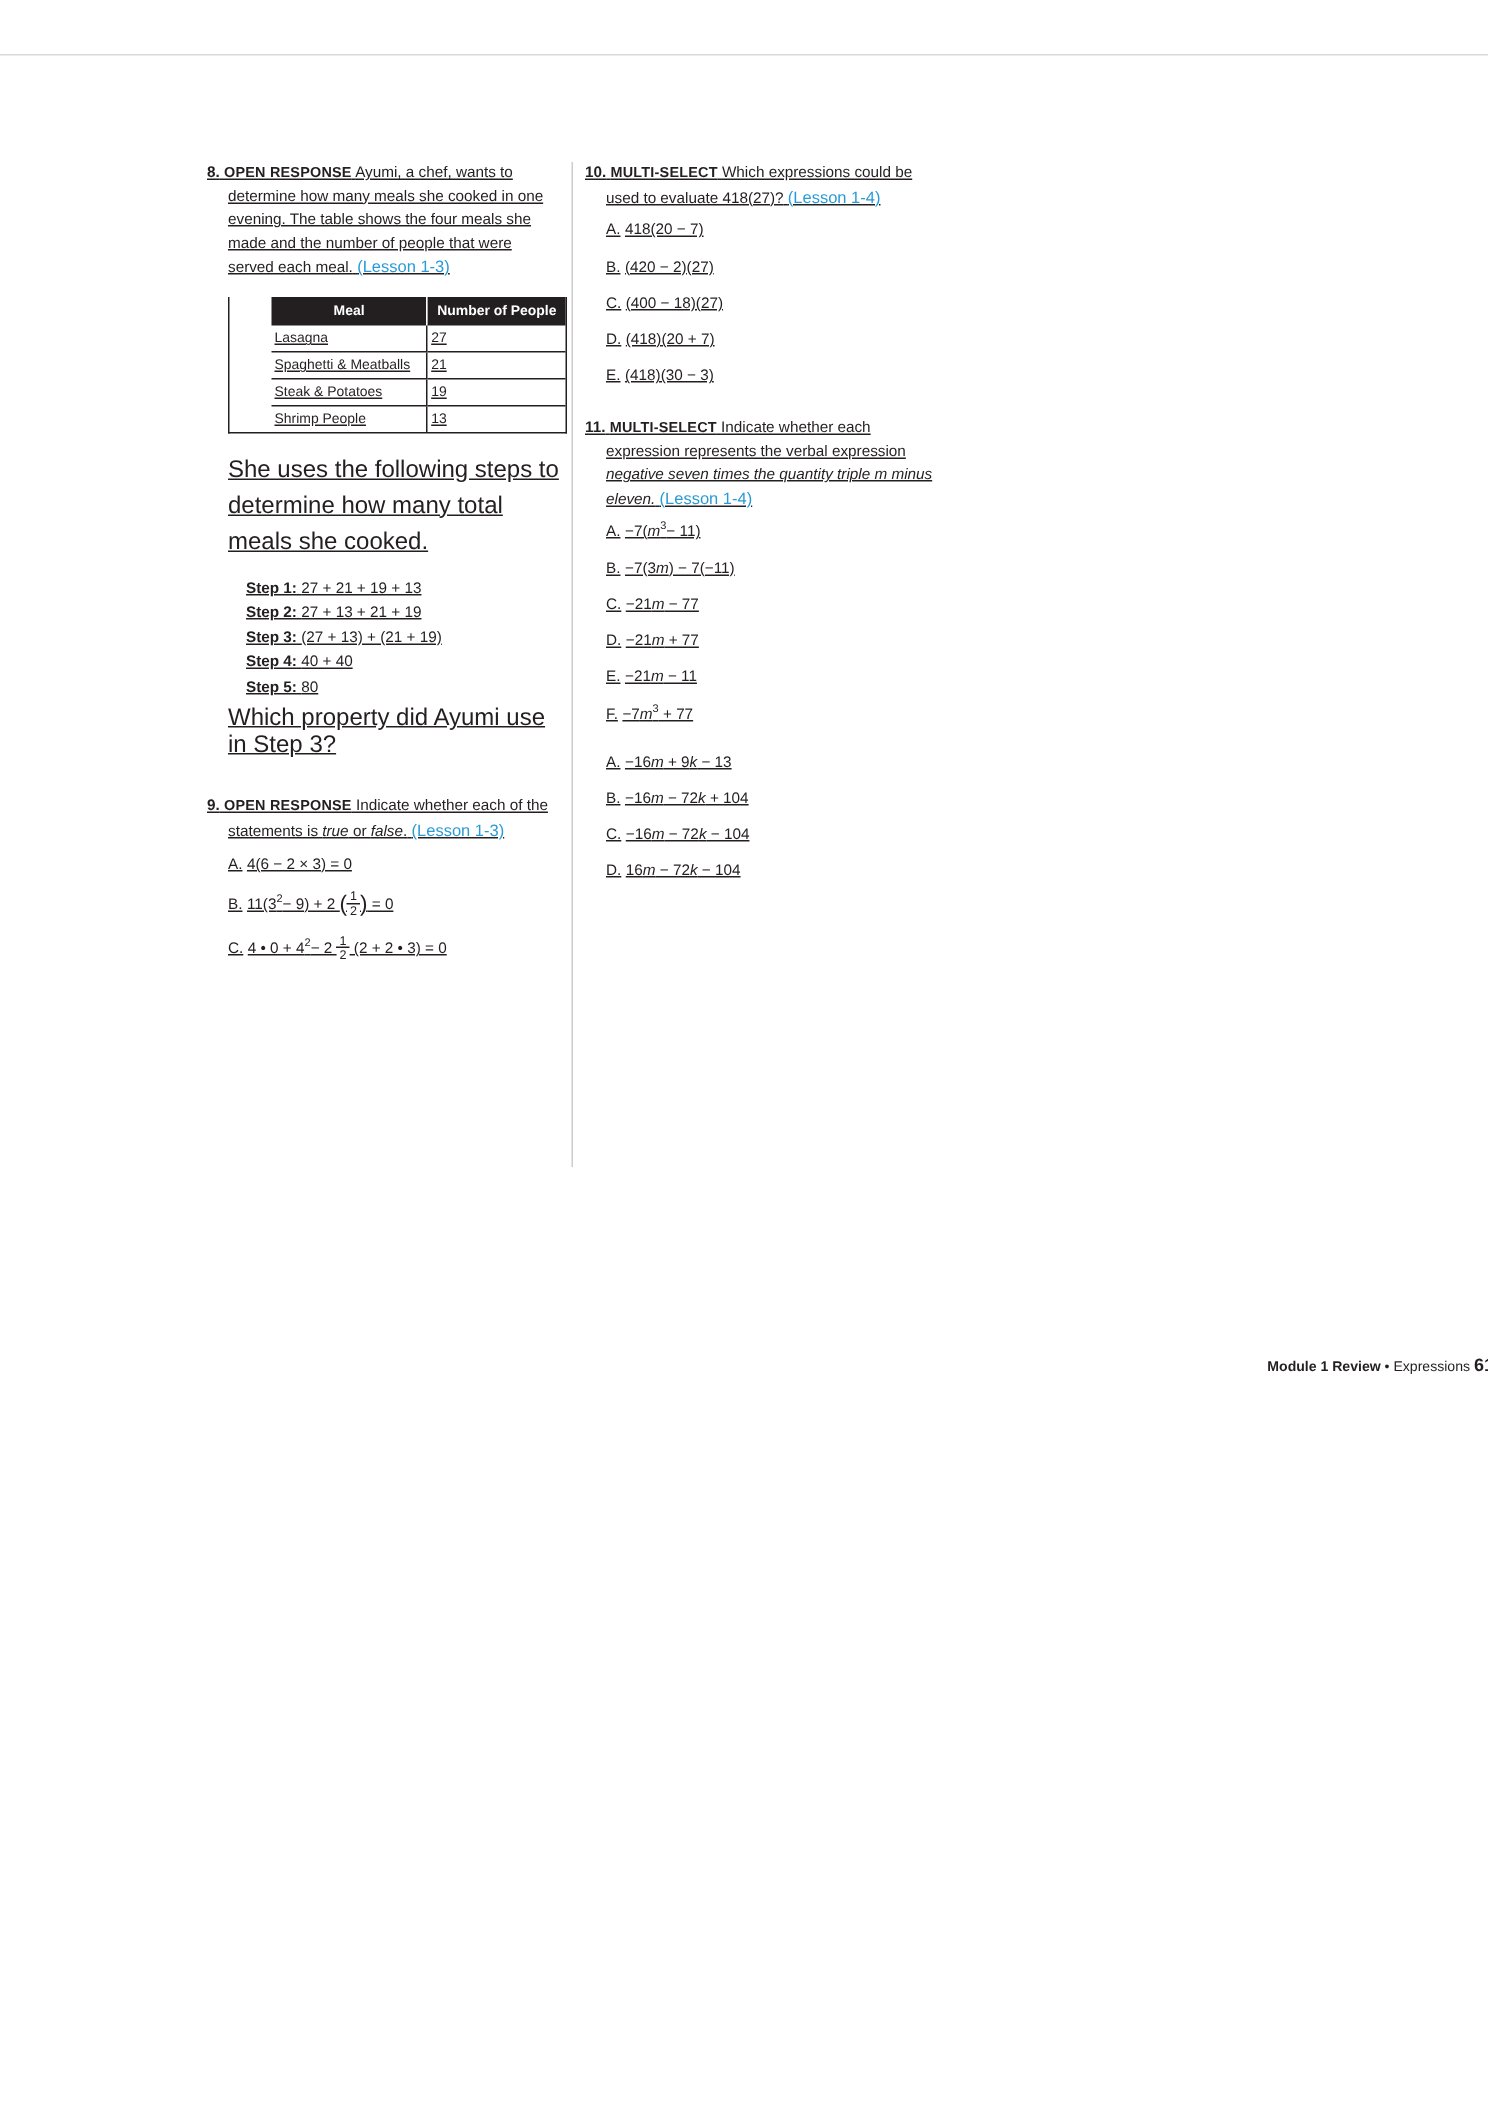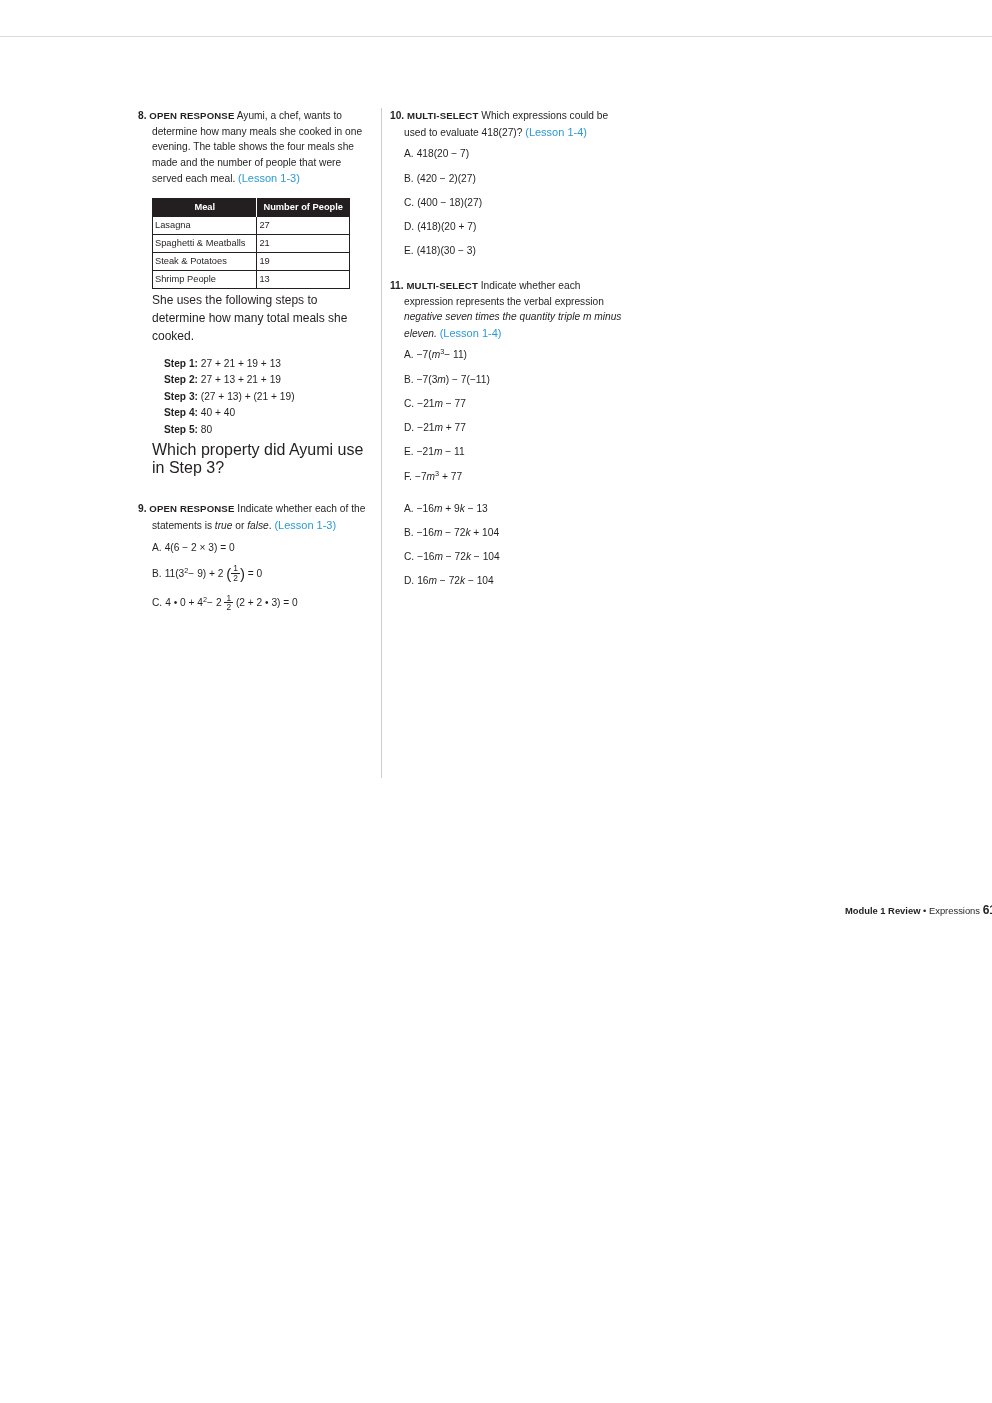--- a/index.html
+++ b/index.html
@@ -32,20 +32,21 @@
   .columns {
     position: absolute;
     left: 138px;
     top: 108px;
     width: 720px;
   }
   .col {
     position: absolute;
     top: 0;
     width: 235px;
+    text-decoration: underline;
   }
   .col-left { left: 0; }
   .col-right { left: 252px; }
   .col-divider {
     position: absolute;
     left: 243px;
     top: 0;
     width: 1px;
     height: 670px;
     background: #cccccc;
@@ -89,20 +90,21 @@
     color: #231f20;
   }
   .choice .lbl { margin-right: 3px; }
 
   
   .tbl-wrap {
     margin: 11px 0 0 14px;
     width: 196px;
     border: 1px solid #231f20;
     border-top: none;
+    padding-left: 28px;
   }
   table.meal {
     border-collapse: collapse;
     width: 100%;
     font-size: 9.3px;
   }
   table.meal th {
     background: #231f20;
     color: #ffffff;
     font-weight: bold;
@@ -114,23 +116,23 @@
   table.meal th:last-child { border-right: none; }
   table.meal td {
     border-top: 1px solid #231f20;
     border-right: 1px solid #231f20;
     padding: 3.5px 2px;
     color: #231f20;
   }
   table.meal td:last-child { border-right: none; }
 
   .para {
-    margin-top: 2px;
-    padding-left: 14px;
-    font-size: 12px;
+    margin-top: 13px;
+    padding-left: 14px;
+    font-size: 16px;
     line-height: 1.5;
   }
   .steps {
     margin-top: 11px;
     padding-left: 14px;
   }
   .step {
     font-size: 10.2px;
     line-height: 1.62;
   }

